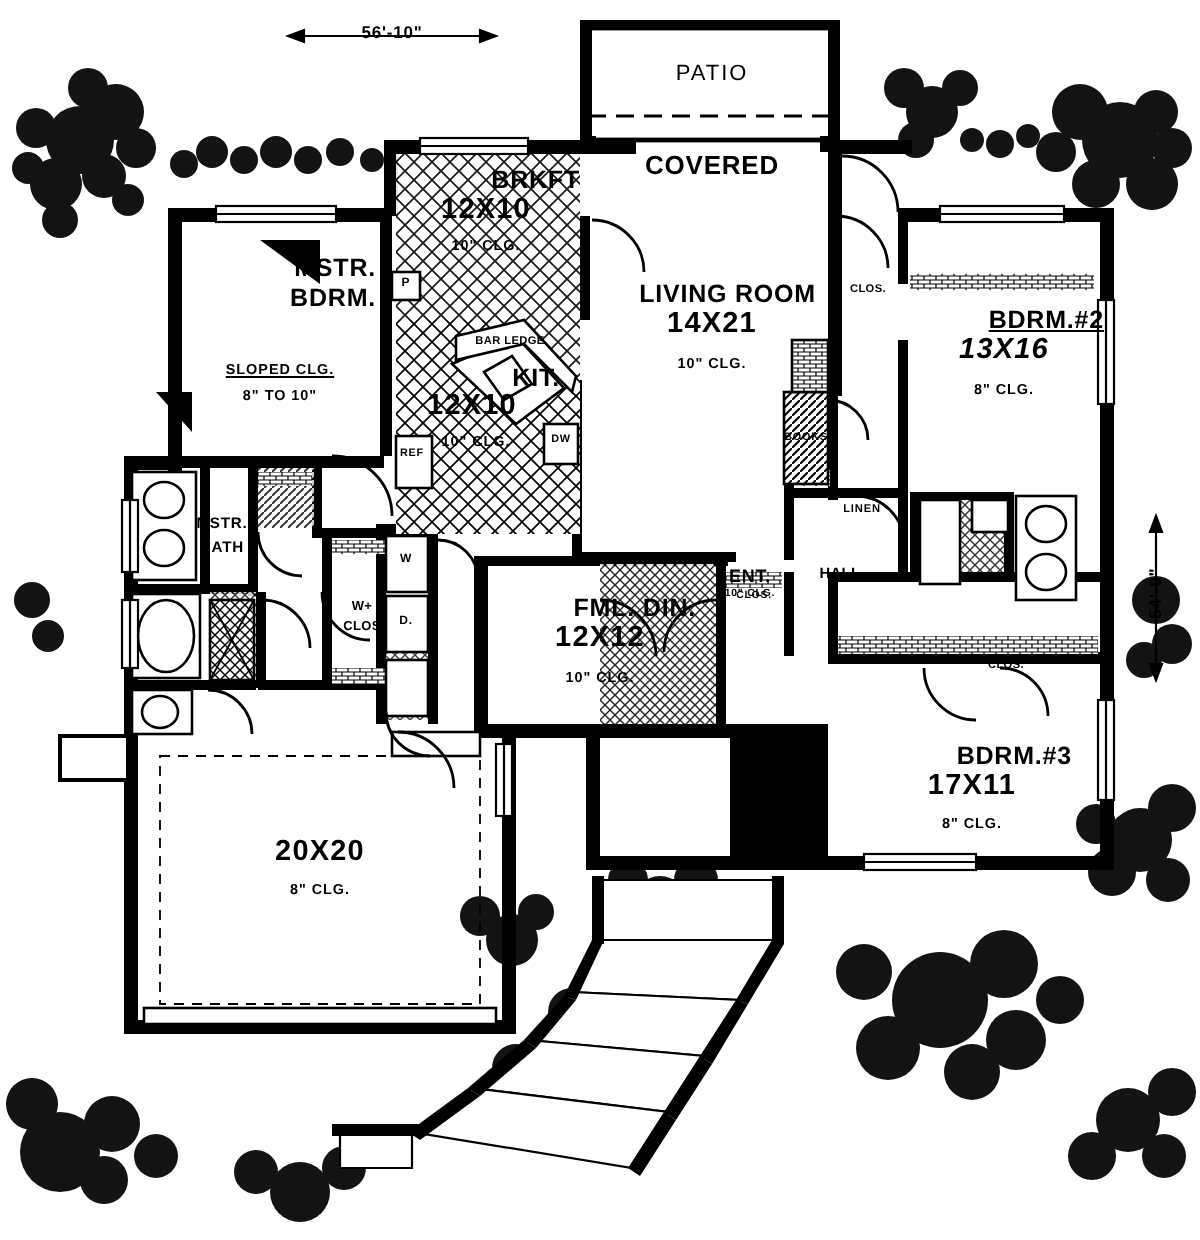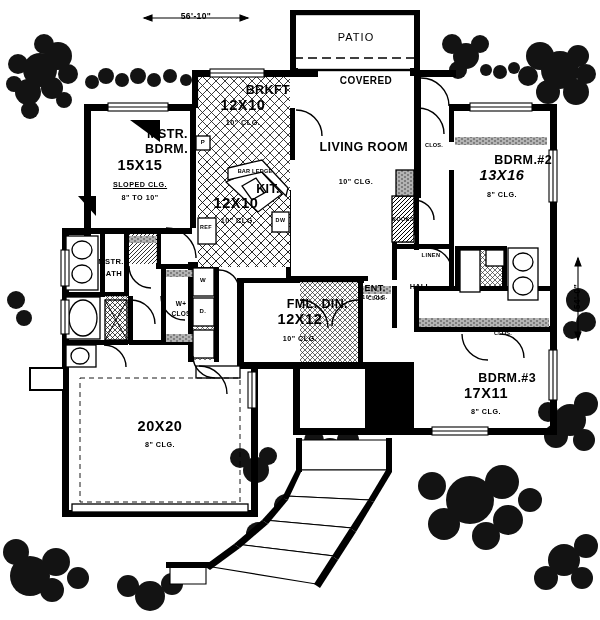--- a/index.html
+++ b/index.html
@@ -443,47 +443,47 @@
       <line x1="578" y1="258" x2="578" y2="340"></line>
       <path d="M578 258 L575 266 L581 266 Z"></path>
       <path d="M578 340 L575 332 L581 332 Z"></path>
     </g>
   </svg>
 
   <div class="lbl dimtxt" style="left:160px;top:12px;width:72px;">56'-10"</div>
   <div class="lbl dimtxt rot" style="left:553px;top:292px;width:50px;">54'-0"</div>
 
   <div class="lbl zone-name" style="left:306px;top:32px;width:100px;">PATIO</div>
-  <div class="lbl small-name" style="left:312px;top:76px;width:108px;font-size:10px;">COVERED</div>
+  <div class="lbl small-name" style="left:302px;top:76px;width:108px;font-size:13px;">COVERED</div>
 
   <div class="lbl room-name" style="left:92px;top:128px;width:96px;">MSTR.</div>
   <div class="lbl room-name" style="left:92px;top:143px;width:96px;">BDRM.</div>
-  <div class="lbl room-dim" style="left:92px;top:158px;width:96px;">15X15</div>
   <div class="lbl room-clg" style="left:92px;top:181px;width:96px;text-decoration:underline;">SLOPED CLG.</div>
   <div class="lbl room-clg" style="left:92px;top:194px;width:96px;">8" TO 10"</div>
 
   <div class="lbl room-name" style="left:196px;top:84px;width:94px;">BRKFT</div>
   <div class="lbl room-dim" style="left:196px;top:98px;width:94px;">12X10</div>
   <div class="lbl room-clg" style="left:196px;top:119px;width:94px;">10" CLG.</div>
 
   <div class="lbl room-name" style="left:196px;top:183px;width:84px;">KIT.</div>
   <div class="lbl room-dim" style="left:192px;top:196px;width:88px;">12X10</div>
   <div class="lbl room-clg" style="left:196px;top:217px;width:84px;">10" CLG.</div>
 
   <div class="lbl tiny-name" style="left:222px;top:168px;width:66px;">BAR LEDGE</div>
 
   <div class="lbl micro-name" style="left:197px;top:139px;width:12px;font-size:6px;">P</div>
   <div class="lbl micro-name" style="left:197px;top:225px;width:18px;font-size:5.4px;">REF</div>
   <div class="lbl micro-name" style="left:272px;top:218px;width:17px;font-size:5.4px;">DW</div>
 
   <div class="lbl room-name" style="left:304px;top:141px;width:104px;">LIVING ROOM</div>
+  <div class="lbl room-dim" style="left:304px;top:155px;width:104px;">14X21</div>
   <div class="lbl room-clg" style="left:304px;top:178px;width:104px;">10" CLG.</div>
   <div class="lbl micro-name" style="left:386px;top:217px;width:34px;font-size:5.4px;">BOOKS</div>
 
-  <div class="lbl room-name" style="left:452px;top:154px;width:100px;">BDRM.#2</div>
+  <div class="lbl room-name" style="left:452px;top:154px;width:100px;text-decoration:underline;">BDRM.#2</div>
   <div class="lbl room-dim" style="left:452px;top:168px;width:100px;font-style:italic;">13X16</div>
   <div class="lbl room-clg" style="left:452px;top:191px;width:100px;">8" CLG.</div>
   <div class="lbl tiny-name" style="left:420px;top:142px;width:28px;">CLOS.</div>
 
   <div class="lbl room-name" style="left:436px;top:372px;width:100px;">BDRM.#3</div>
   <div class="lbl room-dim" style="left:436px;top:386px;width:100px;">17X11</div>
   <div class="lbl room-clg" style="left:436px;top:408px;width:100px;">8" CLG.</div>
   <div class="lbl tiny-name" style="left:488px;top:330px;width:30px;">CLOS.</div>
 
   <div class="lbl room-name" style="left:252px;top:298px;width:96px;">FML. DIN.</div>

